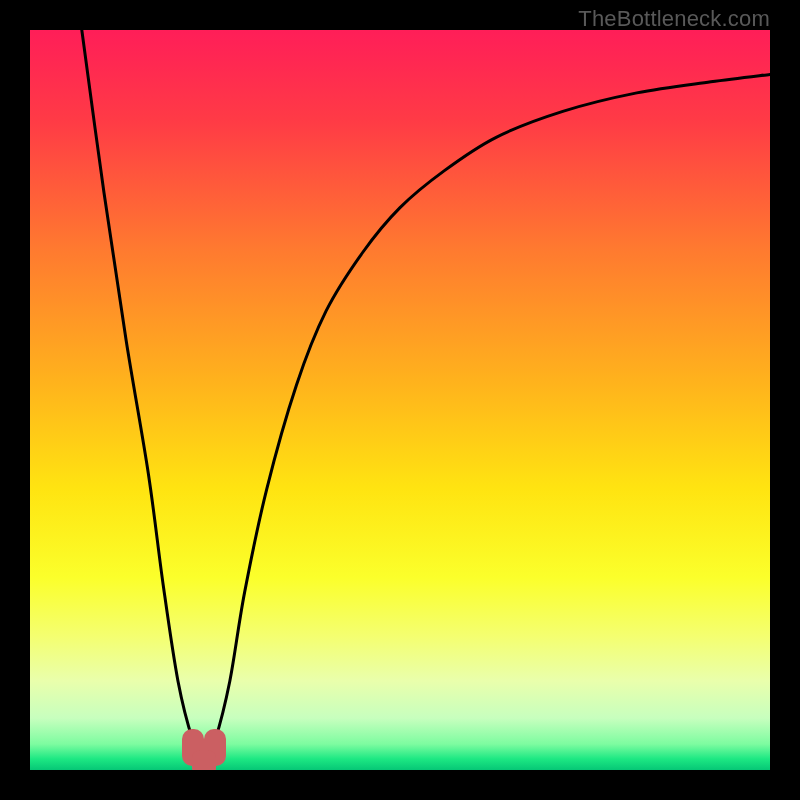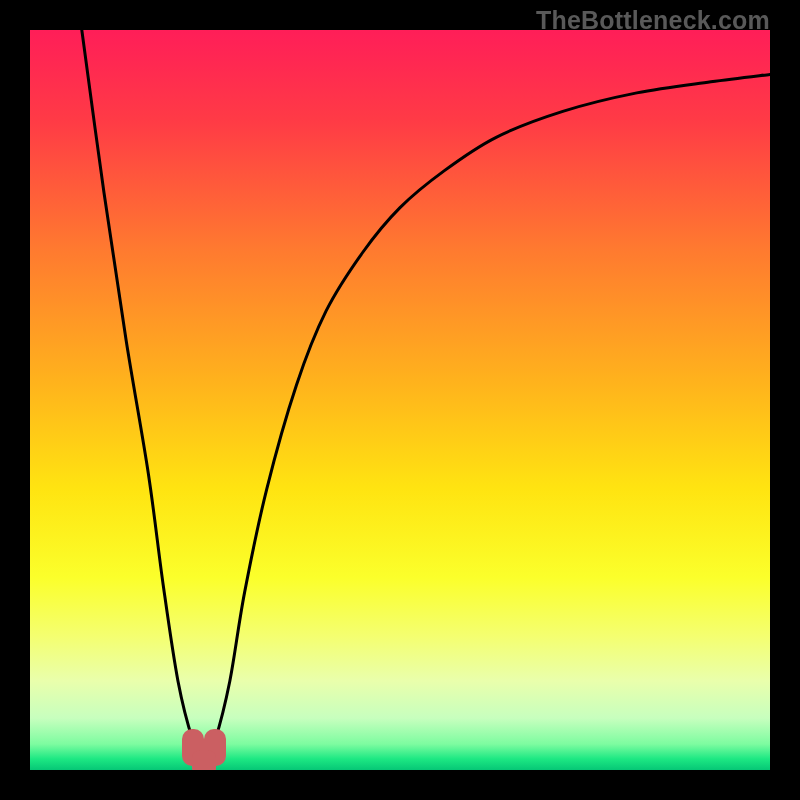--- a/index.html
+++ b/index.html
@@ -21,22 +21,22 @@
   }
   .gradient {
     position: absolute;
     left: 0; top: 0; right: 0; bottom: 0;
   }
   .watermark {
     position: absolute;
     top: 6px;
     right: 30px;
     color: #595959;
-    font-size: 25px;
-    font-weight: 700;
+    font-size: 22px;
+    font-weight: 400;
     letter-spacing: 0.2px;
     z-index: 5;
   }
   svg.curve {
     position: absolute;
     left: 0; top: 0;
     width: 740px;
     height: 740px;
     z-index: 3;
   }

